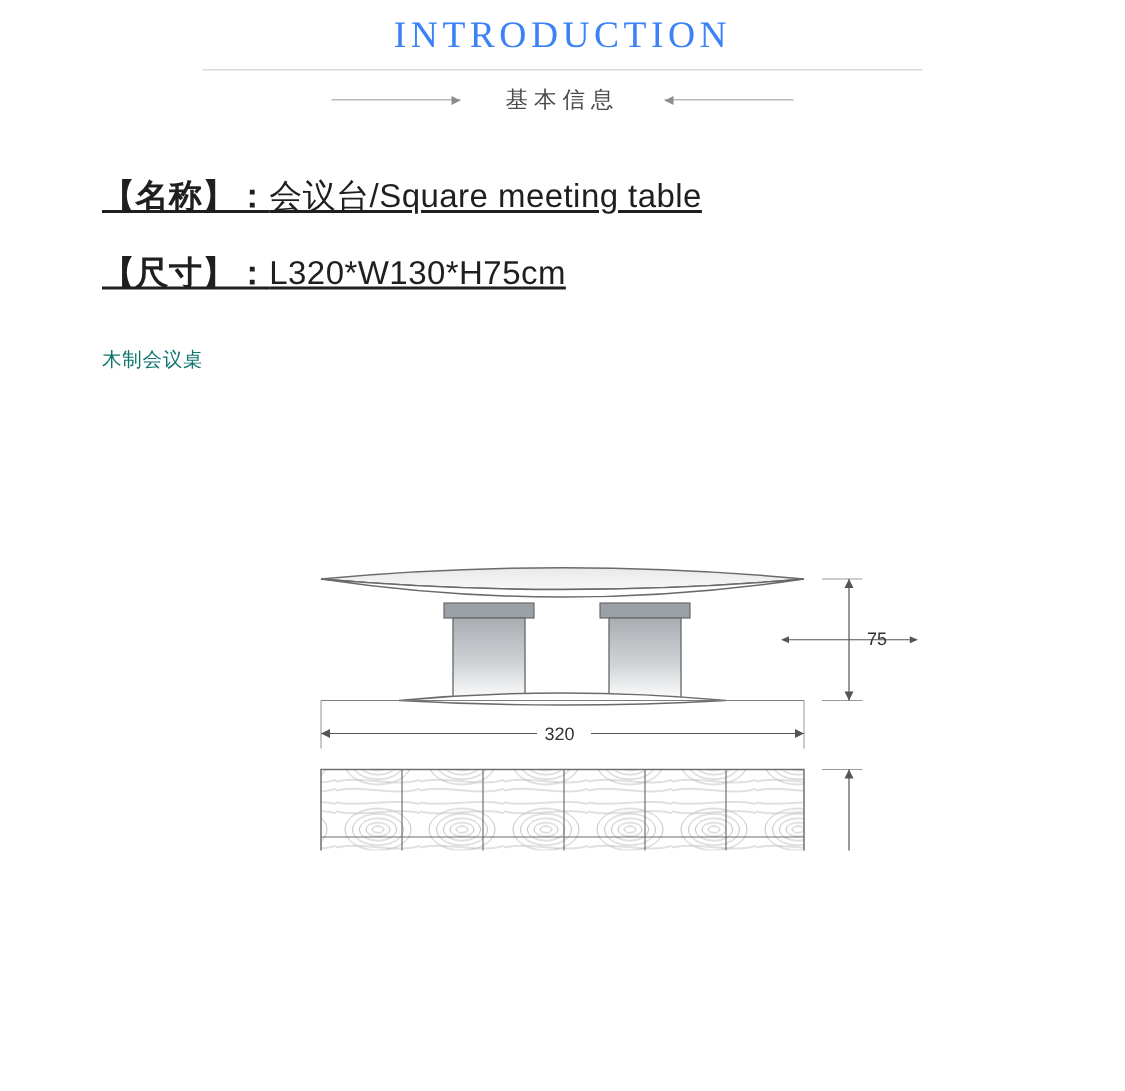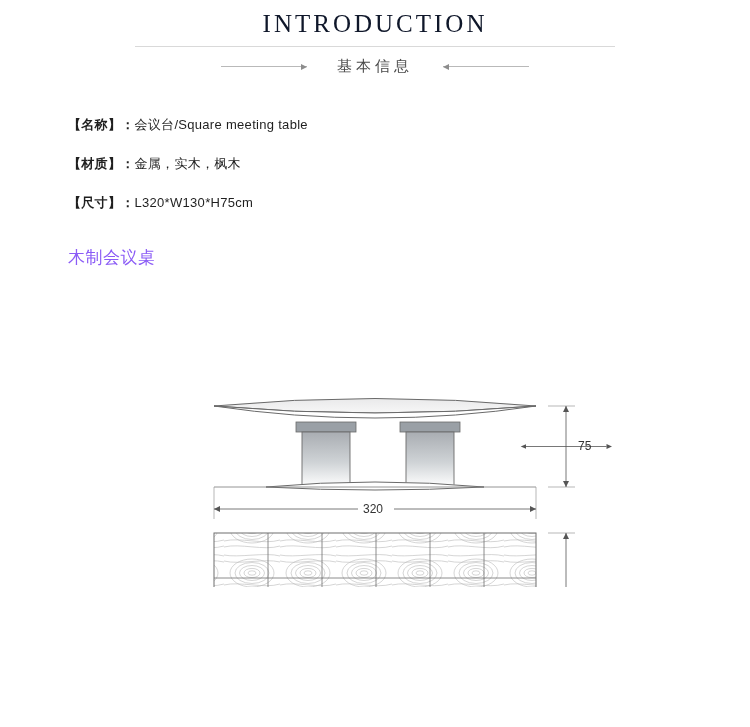--- a/index.html
+++ b/index.html
@@ -18,21 +18,21 @@
 
   
   .header {
     padding-top: 10px;
     text-align: center;
   }
   .header-title {
     font-family: "Liberation Serif", serif;
     font-size: 25px;
     letter-spacing: 3px;
-    color: #0f172a;
+    color: #3b82f6;
     font-weight: 400;
   }
   .header-rule {
     width: 480px;
     height: 1px;
     background: #d9d9d9;
     margin: 8px auto 0 auto;
   }
   .subtitle-row {
     display: flex;
@@ -70,36 +70,37 @@
     color: #4a4a4a;
     margin: 0 30px;
     white-space: nowrap;
   }
 
   
   .specs {
     margin: 40px 0 0 68px;
   }
   .spec-row {
-    font-size: 13px;
+    font-size: 22px;
     color: #1f1f1f;
     margin-bottom: 21px;
     letter-spacing: 0.3px;
+    text-decoration: underline;
   }
   .spec-label {
     font-weight: bold;
   }
   .spec-value {
     font-weight: normal;
   }
 
   .caption {
     margin: 34px 0 0 68px;
-    font-size: 17px;
-    color: #8b5cf6;
+    font-size: 13px;
+    color: #0f766e;
     letter-spacing: 0.5px;
   }
 
   
   .drawings {
     position: relative;
     margin-top: 18px;
     width: 750px;
     height: 300px;
     text-align: right;
@@ -120,23 +121,20 @@
   <div class="subtitle-row">
     <span class="subtitle-line left"></span>
     <span class="subtitle-text">基本信息</span>
     <span class="subtitle-line right"></span>
   </div>
 </div>
 
 <div class="specs">
   <div class="spec-row">
     <span class="spec-label">【名称】：</span><span class="spec-value">会议台/Square meeting table</span>
-  </div>
-  <div class="spec-row">
-    <span class="spec-label">【材质】：</span><span class="spec-value">金属，实木，枫木</span>
   </div>
   <div class="spec-row">
     <span class="spec-label">【尺寸】：</span><span class="spec-value">L320*W130*H75cm</span>
   </div>
 </div>
 
 <div class="caption">木制会议桌</div>
 
 <div class="drawings">
   <svg width="750" height="300" viewBox="0 0 750 300">

